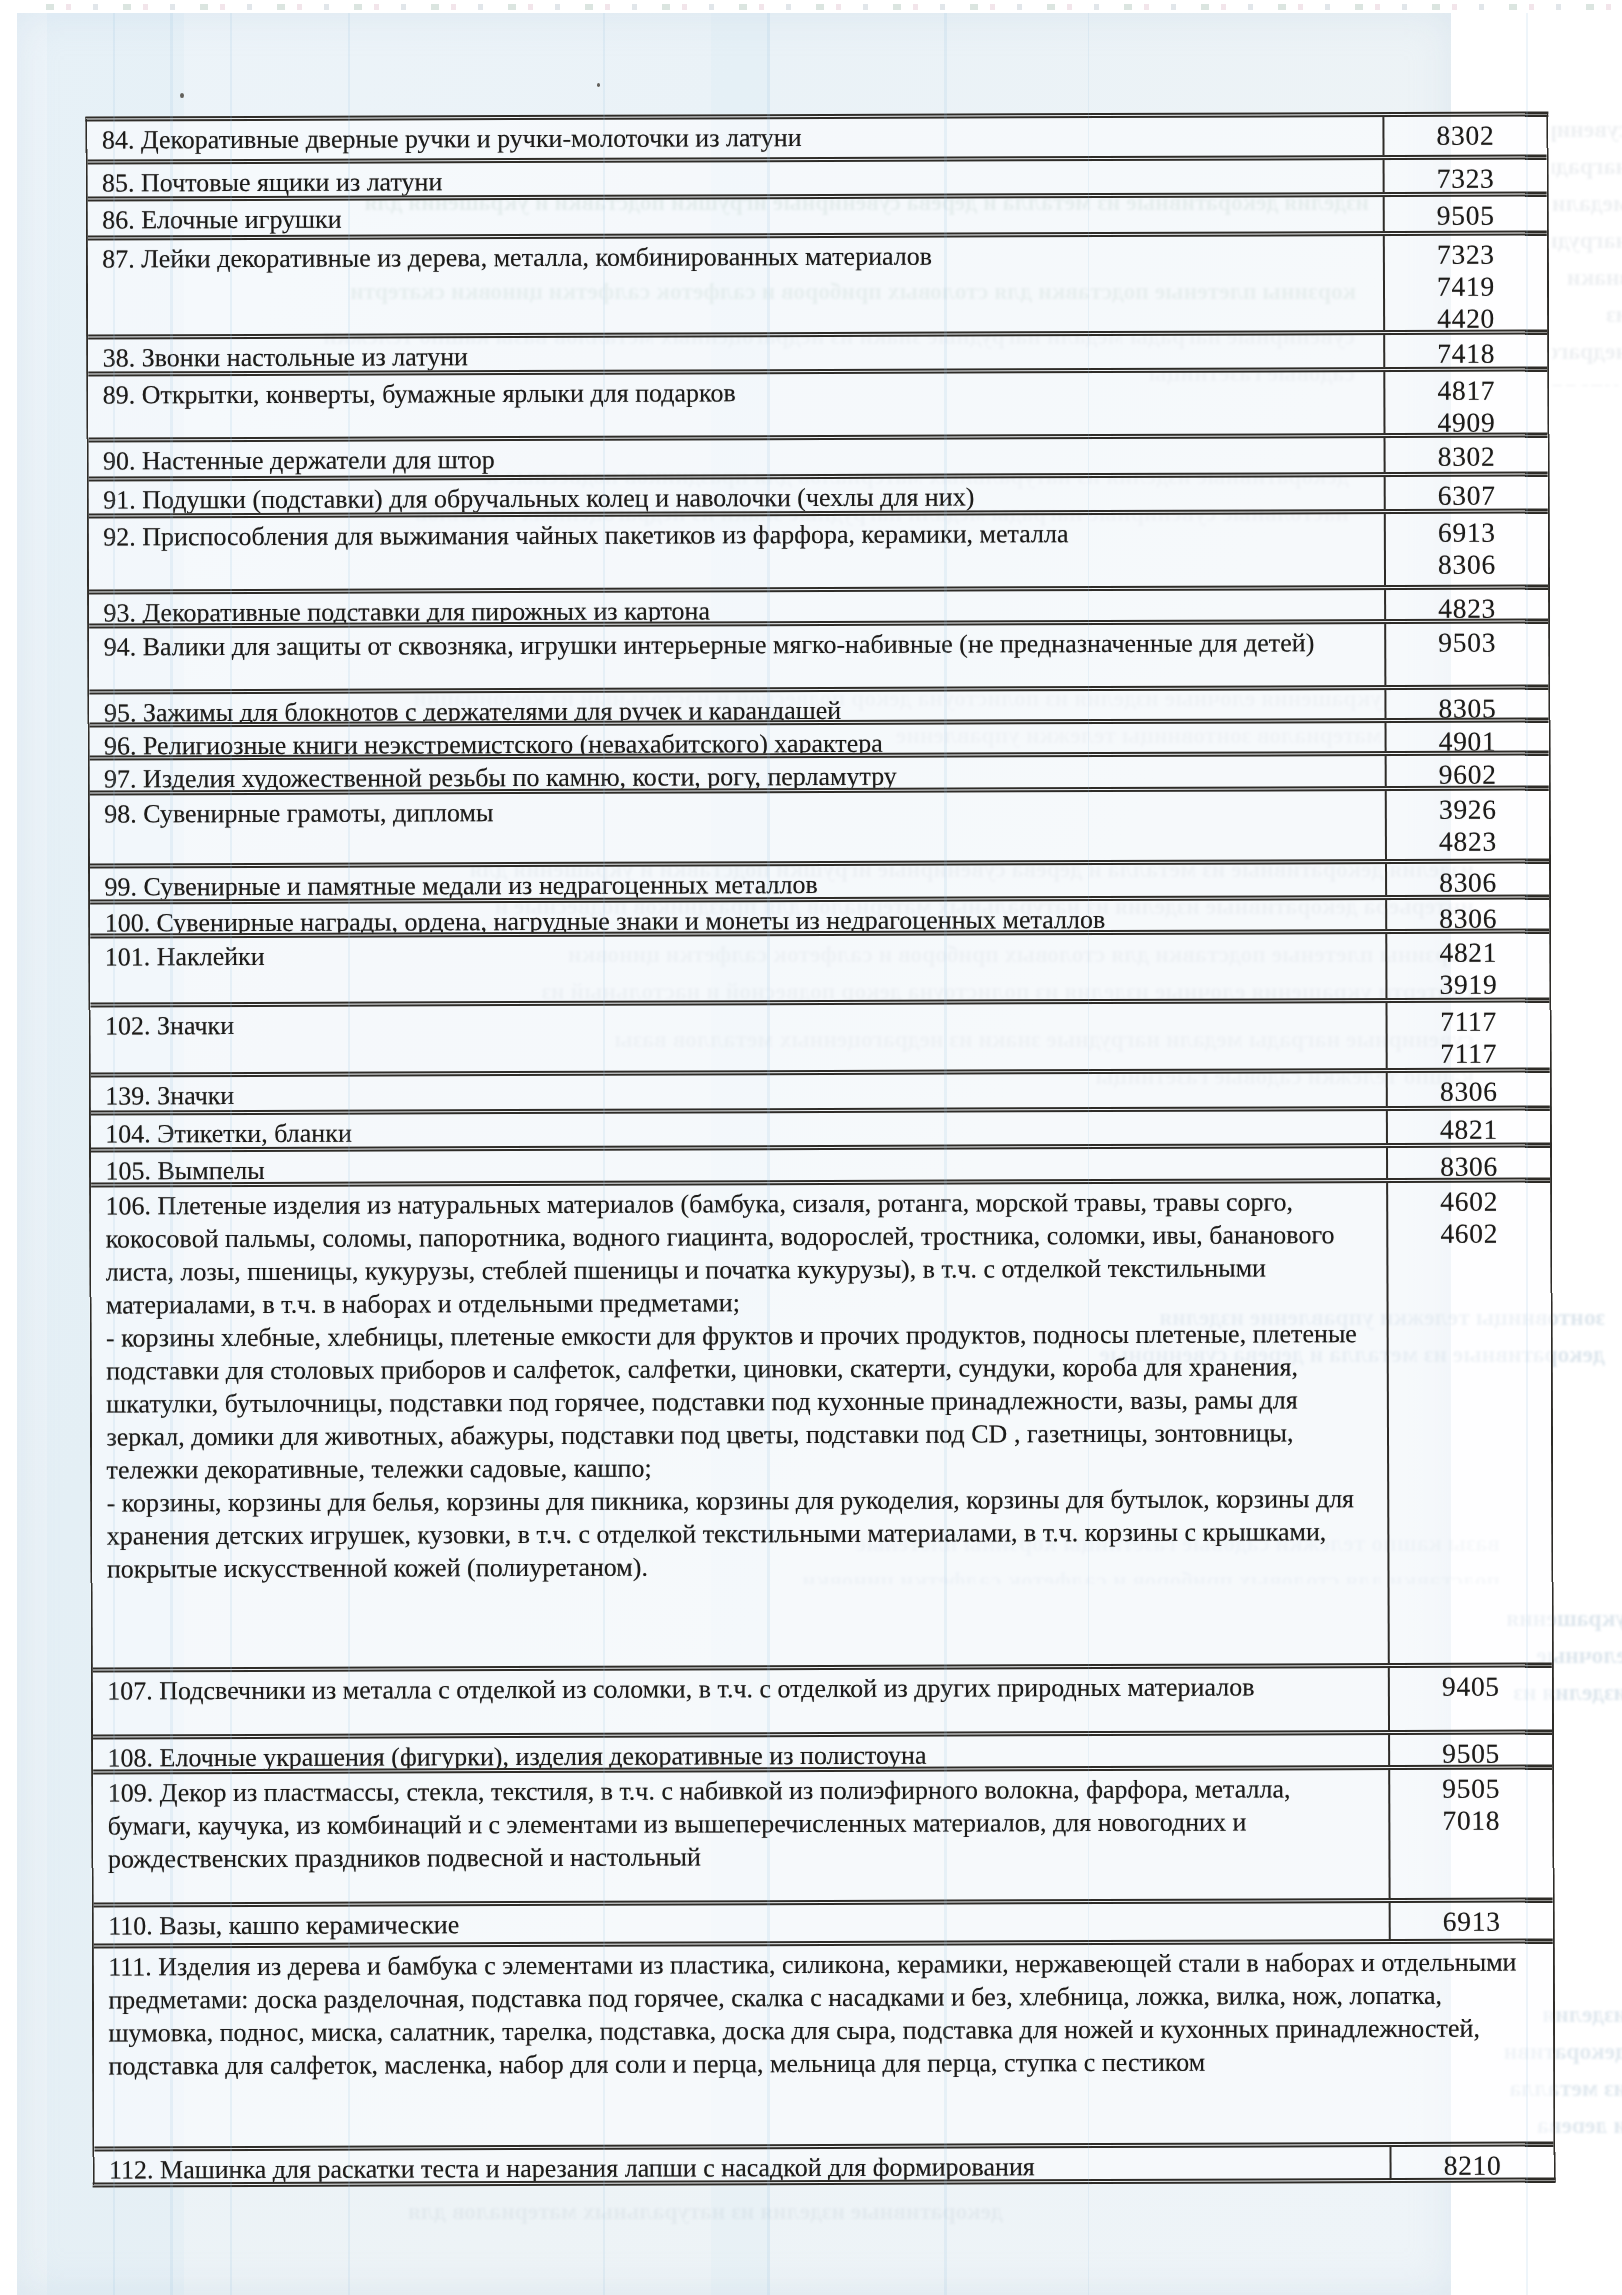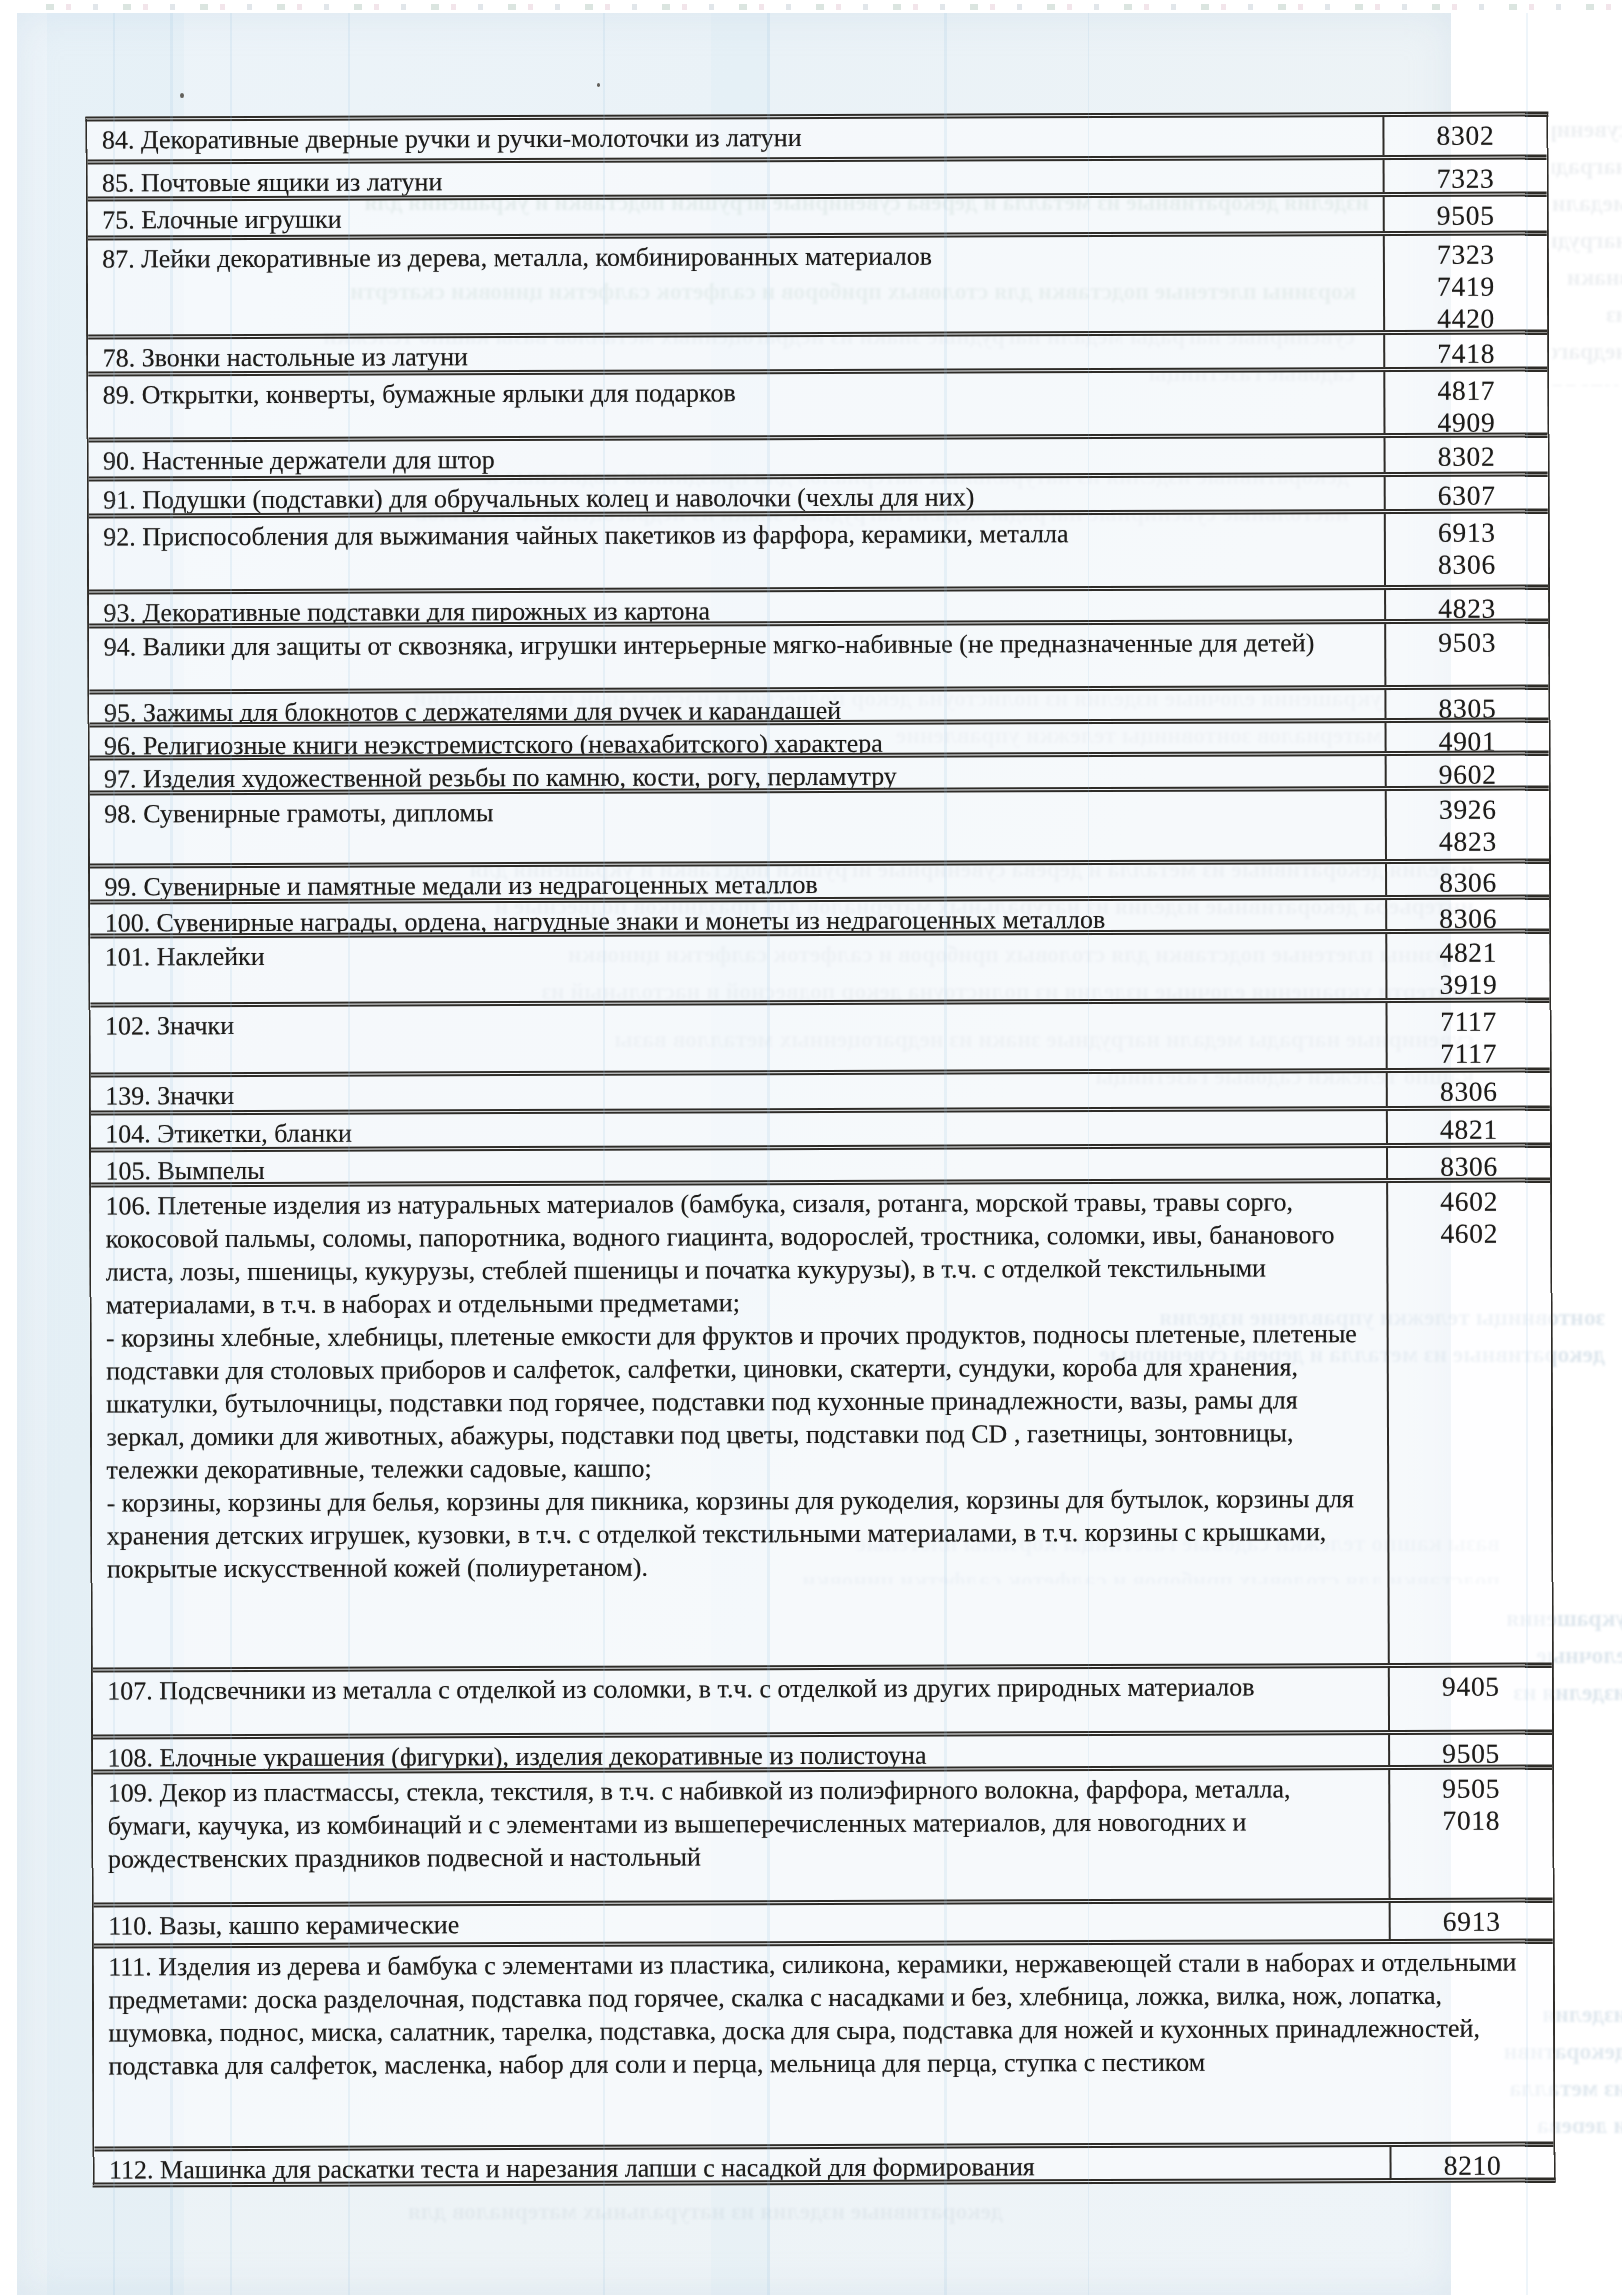--- a/index.html
+++ b/index.html
@@ -92,33 +92,33 @@
     <div class="cell desc"><span class="num">84. </span><span class="txt">Декоративные дверные ручки и ручки-молоточки из латуни</span></div>
     <div class="cell code">8302</div>
   </div>
 
   <div class="row" style="height: 37px;">
     <div class="cell desc"><span class="num">85. </span><span class="txt">Почтовые ящики из латуни</span></div>
     <div class="cell code">7323</div>
   </div>
 
   <div class="row" style="height: 39px;">
-    <div class="cell desc"><span class="num">75. </span><span class="txt">Елочные игрушки</span></div>
+    <div class="cell desc"><span class="num">86. </span><span class="txt">Елочные игрушки</span></div>
     <div class="cell code">9505</div>
   </div>
 
   <div class="row" style="height: 99px;">
     <div class="cell desc"><span class="num">87. </span><span class="txt">Лейки декоративные из дерева, металла, комбинированных материалов</span></div>
     <div class="cell code">7323
 7419
 4420</div>
   </div>
 
   <div class="row" style="height: 37px;">
-    <div class="cell desc"><span class="num">78. </span><span class="txt">Звонки настольные из латуни</span></div>
+    <div class="cell desc"><span class="num">38. </span><span class="txt">Звонки настольные из латуни</span></div>
     <div class="cell code">7418</div>
   </div>
 
   <div class="row" style="height: 66px;">
     <div class="cell desc"><span class="num">89. </span><span class="txt">Открытки, конверты, бумажные ярлыки для подарков</span></div>
     <div class="cell code">4817
 4909</div>
   </div>
 
   <div class="row" style="height: 39px;">

